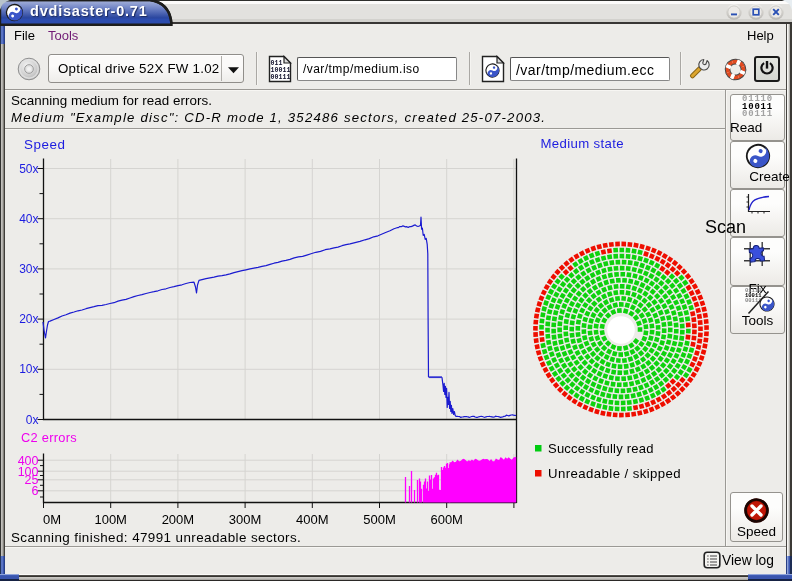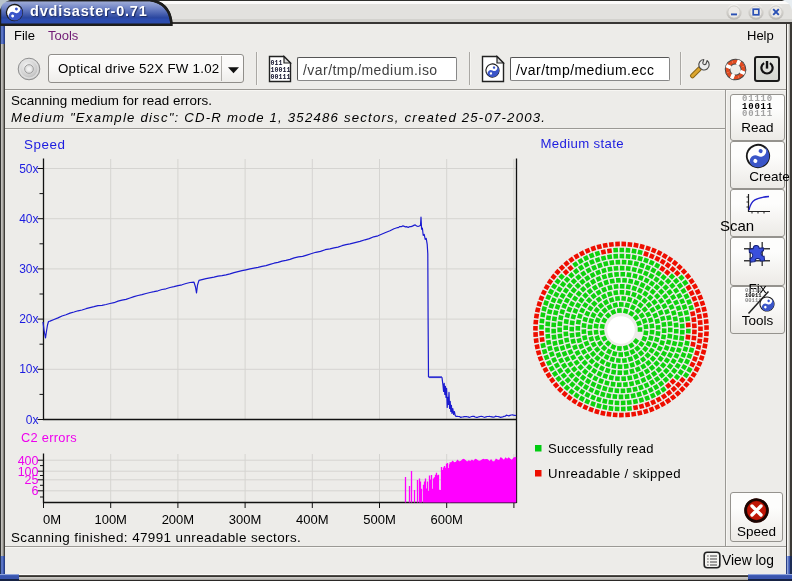--- a/index.html
+++ b/index.html
@@ -90,21 +90,21 @@
   </svg>
 <div class="abs" style="left:256px;top:52px;width:2px;height:33px;background:linear-gradient(to right,#aaa8a4 0 1px,#f5f4f1 1px 2px)"></div>
 <svg class="abs" style="left:268px;top:55px" width="24" height="28">
     <path d="M1.5 1.5 H16 L22.5 8 V26.5 H1.5 Z" fill="#fff" stroke="#222" stroke-width="1.4"></path>
     <path d="M16 1.5 L16 8 H22.5 Z" fill="#d8d8d8" stroke="#222" stroke-width="1.2"></path>
     <text x="2.6" y="10" font-family="Liberation Mono,monospace" font-size="6.6" font-weight="bold" fill="#10102a">011</text>
     <text x="2.6" y="17" font-family="Liberation Mono,monospace" font-size="6.6" font-weight="bold" fill="#10102a">10011</text>
     <text x="2.6" y="24" font-family="Liberation Mono,monospace" font-size="6.6" font-weight="bold" fill="#10102a">00111</text>
   </svg>
 <div class="abs" style="left:297px;top:57px;width:160px;height:24px;background:#fff;border:1px solid #888;border-top-color:#555;border-left-color:#555;border-radius:2px"></div>
-<div class="abs" style="left:303px;top:62px;font-size:14px;letter-spacing:0.45px;color:#404040">/var/tmp/medium.iso</div>
+<div class="abs" style="left:303px;top:62px;font-size:12px;letter-spacing:0.45px;color:#000000">/var/tmp/medium.iso</div>
 <div class="abs" style="left:469px;top:52px;width:2px;height:33px;background:linear-gradient(to right,#aaa8a4 0 1px,#f5f4f1 1px 2px)"></div>
 <svg class="abs" style="left:481px;top:55px" width="24" height="28">
     <path d="M1.5 1.5 H16 L22.5 8 V26.5 H1.5 Z" fill="#fff" stroke="#222" stroke-width="1.4"></path>
     <path d="M16 1.5 L16 8 H22.5 Z" fill="#d8d8d8" stroke="#222" stroke-width="1.2"></path>
     <g transform="rotate(28 11.5 15.5)">
 <circle cx="11.5" cy="15.5" r="6.6" fill="#fff" stroke="#1a1a1a" stroke-width="1.1"></circle>
 <path d="M11.5 8.9 A6.6 6.6 0 0 1 11.5 22.1 A3.30 3.30 0 0 1 11.5 15.5 A3.30 3.30 0 0 0 11.5 8.9 Z" fill="#3a55c8"></path>
 <circle cx="11.5" cy="12.20" r="1.19" fill="#3a55c8"></circle>
 <circle cx="11.5" cy="18.80" r="1.19" fill="#fff"></circle>
 </g>
@@ -182,36 +182,36 @@
 <rect x="535" y="470" width="6.5" height="6.5" fill="#ee0e00"></rect>
 </svg>
 <div class="abs" style="left:548px;top:441px;font-size:13px;letter-spacing:0.22px;color:#000">Successfully read</div>
 <div class="abs" style="left:548px;top:466px;font-size:13.2px;letter-spacing:0.42px;color:#000">Unreadable / skipped</div>
 <div class="abs" style="left:730px;top:94px;width:55px;height:46.5px;border:1px solid #95938e;border-radius:3px;background:linear-gradient(to bottom,#fdfdfc 0 30%,#eceae6 100%);"></div>
 <div class="abs" style="left:730px;top:140.5px;width:55px;height:48px;border:1px solid #95938e;border-radius:3px;background:linear-gradient(to bottom,#fdfdfc 0 30%,#eceae6 100%);"></div>
 <div class="abs" style="left:730px;top:188.5px;width:55px;height:48.5px;border:1px solid #95938e;border-radius:3px;background:linear-gradient(to bottom,#fdfdfc 0 30%,#eceae6 100%);"></div>
 <div class="abs" style="left:730px;top:237px;width:55px;height:48.5px;border:1px solid #95938e;border-radius:3px;background:linear-gradient(to bottom,#fdfdfc 0 30%,#eceae6 100%);"></div>
 <div class="abs" style="left:730px;top:285.5px;width:55px;height:48.5px;border:1px solid #95938e;border-radius:3px;background:linear-gradient(to bottom,#fdfdfc 0 30%,#eceae6 100%);"></div>
 <div class="abs" style="left:730px;top:96px;width:55px;text-align:center;font-family:'Liberation Mono',monospace;font-size:9px;letter-spacing:0.8px;font-weight:bold;line-height:7.6px;color:#a2a2a2">01110<br><span style="color:#000">10011</span><br>00111</div>
-<div class="abs" style="left:730px;top:120px;width:55px;text-align:center;font-size:13.5px;color:#000">Read</div>
+<div class="abs" style="left:730px;top:120px;width:55px;font-size:13.5px;color:#000">Read</div>
 <svg class="abs" style="left:745px;top:143px" width="26" height="26">
     <g transform="rotate(28 13 13)">
 <circle cx="13" cy="13" r="11.2" fill="#fff" stroke="#1a1a1a" stroke-width="1.8"></circle>
 <path d="M13 1.8000000000000007 A11.2 11.2 0 0 1 13 24.2 A5.60 5.60 0 0 1 13 13 A5.60 5.60 0 0 0 13 1.8000000000000007 Z" fill="#3a55c8"></path>
 <circle cx="13" cy="7.40" r="2.02" fill="#3a55c8"></circle>
 <circle cx="13" cy="18.60" r="2.02" fill="#fff"></circle>
 </g>
   </svg>
 <div class="abs" style="left:730px;top:169px;width:79px;text-align:center;font-size:13.5px;color:#000">Create</div>
 <svg class="abs" style="left:744px;top:192px" width="28" height="24">
     <path d="M4.5 2 V19.5 H26" stroke="#222" stroke-width="1.2" fill="none"></path>
     <path d="M2.5 5 H4.5 M2.5 10 H4.5 M2.5 15 H4.5 M8 19.5 V21.5 M14 19.5 V21.5 M20 19.5 V21.5" stroke="#222" stroke-width="1" fill="none"></path>
     <path d="M5 18 C7 8 12 5.5 25 4.5" stroke="#2222cc" stroke-width="1.3" fill="none"></path>
   </svg>
-<div class="abs" style="left:720px;top:217px;width:55px;text-align:left;font-size:15px;color:#000">Scan</div>
+<div class="abs" style="left:698px;top:217px;width:55px;text-align:center;font-size:18px;color:#000">Scan</div>
 <svg class="abs" style="left:743px;top:240px" width="28" height="28">
     <path d="M7.2 2 V26 M19.2 2 V26 M1 8.7 H27 M1 20.7 H27" stroke="#3a3a3a" stroke-width="1.4" fill="none"></path>
     <g transform="rotate(-6 14 15) translate(-1.4 -1.5) scale(1.1)">
       <path d="M7.4 9.0 L11.2 9.0 A2.7 2.7 0 1 1 16.6 9.0 L20.3 9.0 L20.3 11.8 A2.5 2.5 0 1 0 20.3 16.8 L20.3 20.8 L16.6 20.8 A2.5 2.5 0 1 0 11.6 20.8 L7.4 20.8 L7.4 17.5 A2.7 2.7 0 1 0 7.4 12.1 Z" fill="#3a50dc" stroke="#14207a" stroke-width="0.9"></path>
     </g>
   </svg>
 <div class="abs" style="left:730px;top:281px;width:55px;text-align:center;font-size:13.5px;color:#000">Fix</div>
 <div class="abs" style="left:745px;top:288px;font-family:'Liberation Mono',monospace;font-size:5.5px;font-weight:bold;line-height:5px;color:#888">01110<br><span style="color:#000">10011</span><br>00111</div>
 <svg class="abs" style="left:741px;top:287px" width="34" height="28">
     <path d="M7.5 26.5 L27.5 4.5" stroke="#222" stroke-width="1.5"></path>

